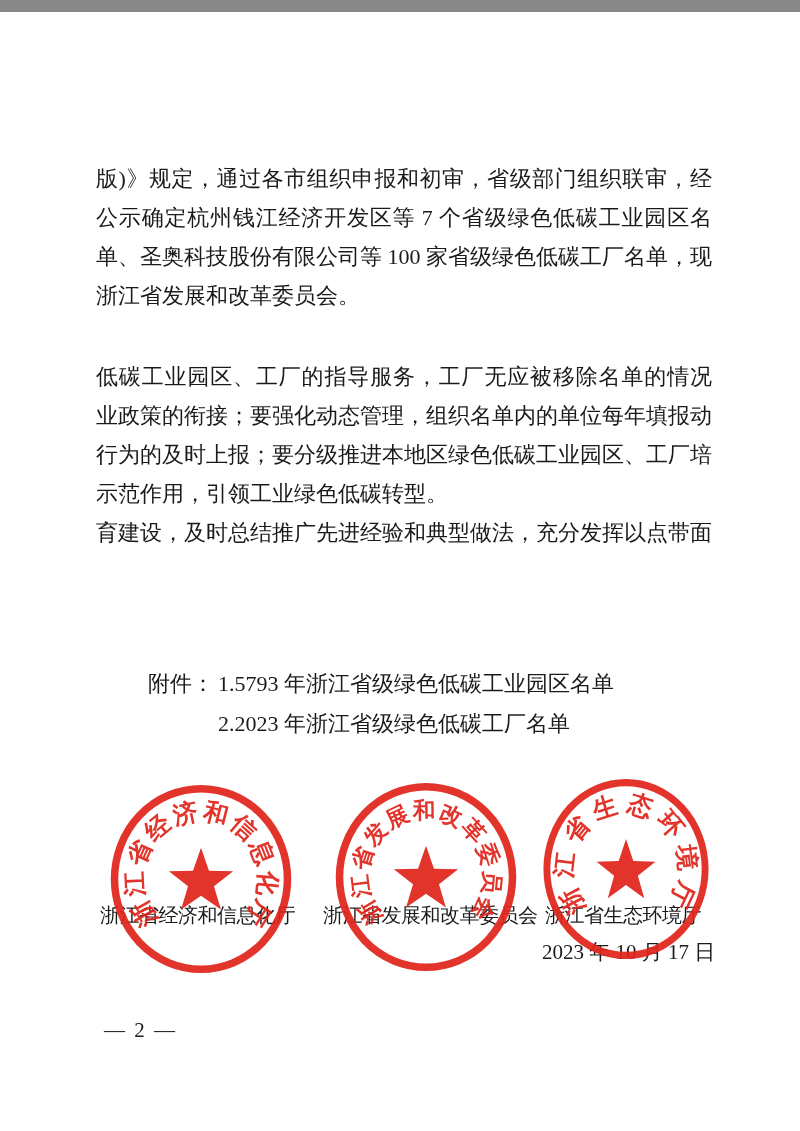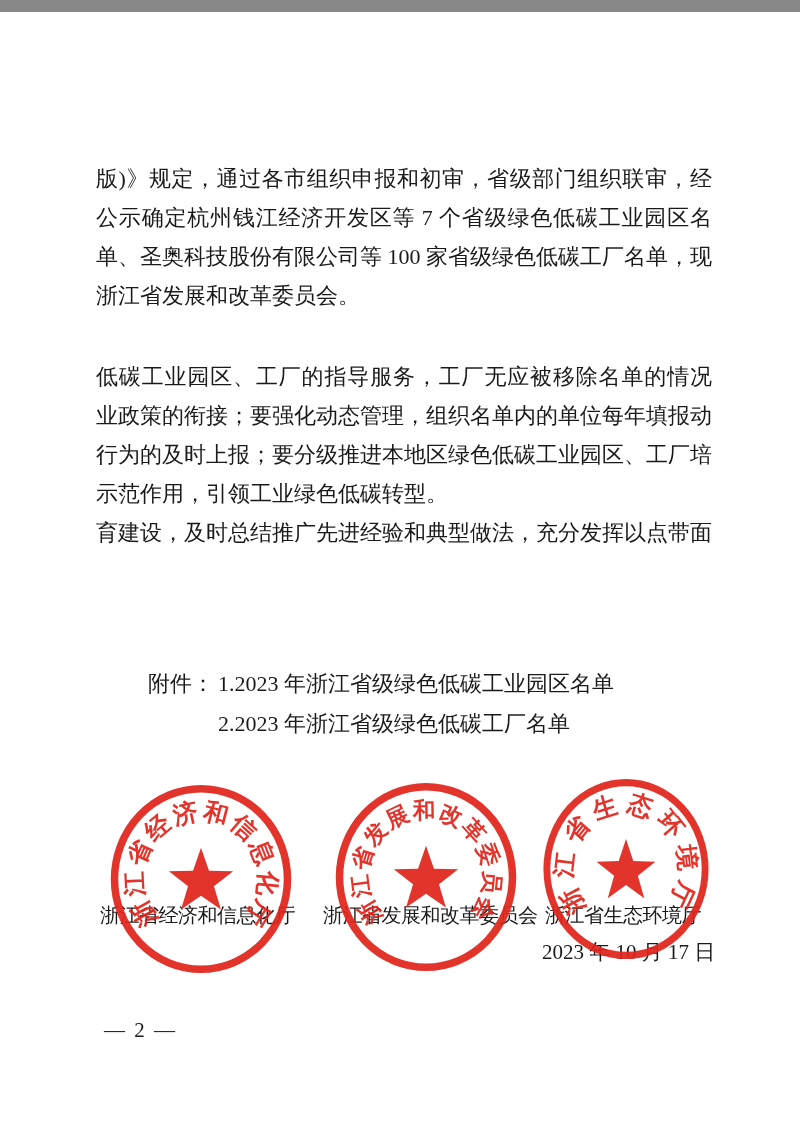--- a/index.html
+++ b/index.html
@@ -76,21 +76,21 @@
     <div class="line">低碳工业园区、工厂的指导服务，工厂无应被移除名单的情况</div>
     <div class="line">业政策的衔接；要强化动态管理，组织名单内的单位每年填报动</div>
     <div class="line">行为的及时上报；要分级推进本地区绿色低碳工业园区、工厂培</div>
     <div class="line tl">示范作用，引领工业绿色低碳转型。</div>
     <div class="line">育建设，及时总结推广先进经验和典型做法，充分发挥以点带面</div>
   </div>
 
   <div class="attach">
     <div class="lbl">附件：</div>
     <div class="items">
-      <div>1.2023 年浙江省级绿色低碳工业园区名单</div>
+      <div>1.5793 年浙江省级绿色低碳工业园区名单</div>
       <div>2.2023 年浙江省级绿色低碳工厂名单</div>
     </div>
   </div>
 
   <div class="sig-name" style="left:100px">浙江省经济和信息化厅</div>
   <div class="sig-name" style="left:323px">浙江省发展和改革委员会</div>
   <div class="sig-name" style="left:545px">浙江省生态环境厅</div>
 
   <div class="sig-date">2023 年 10 月 17 日</div>
 

